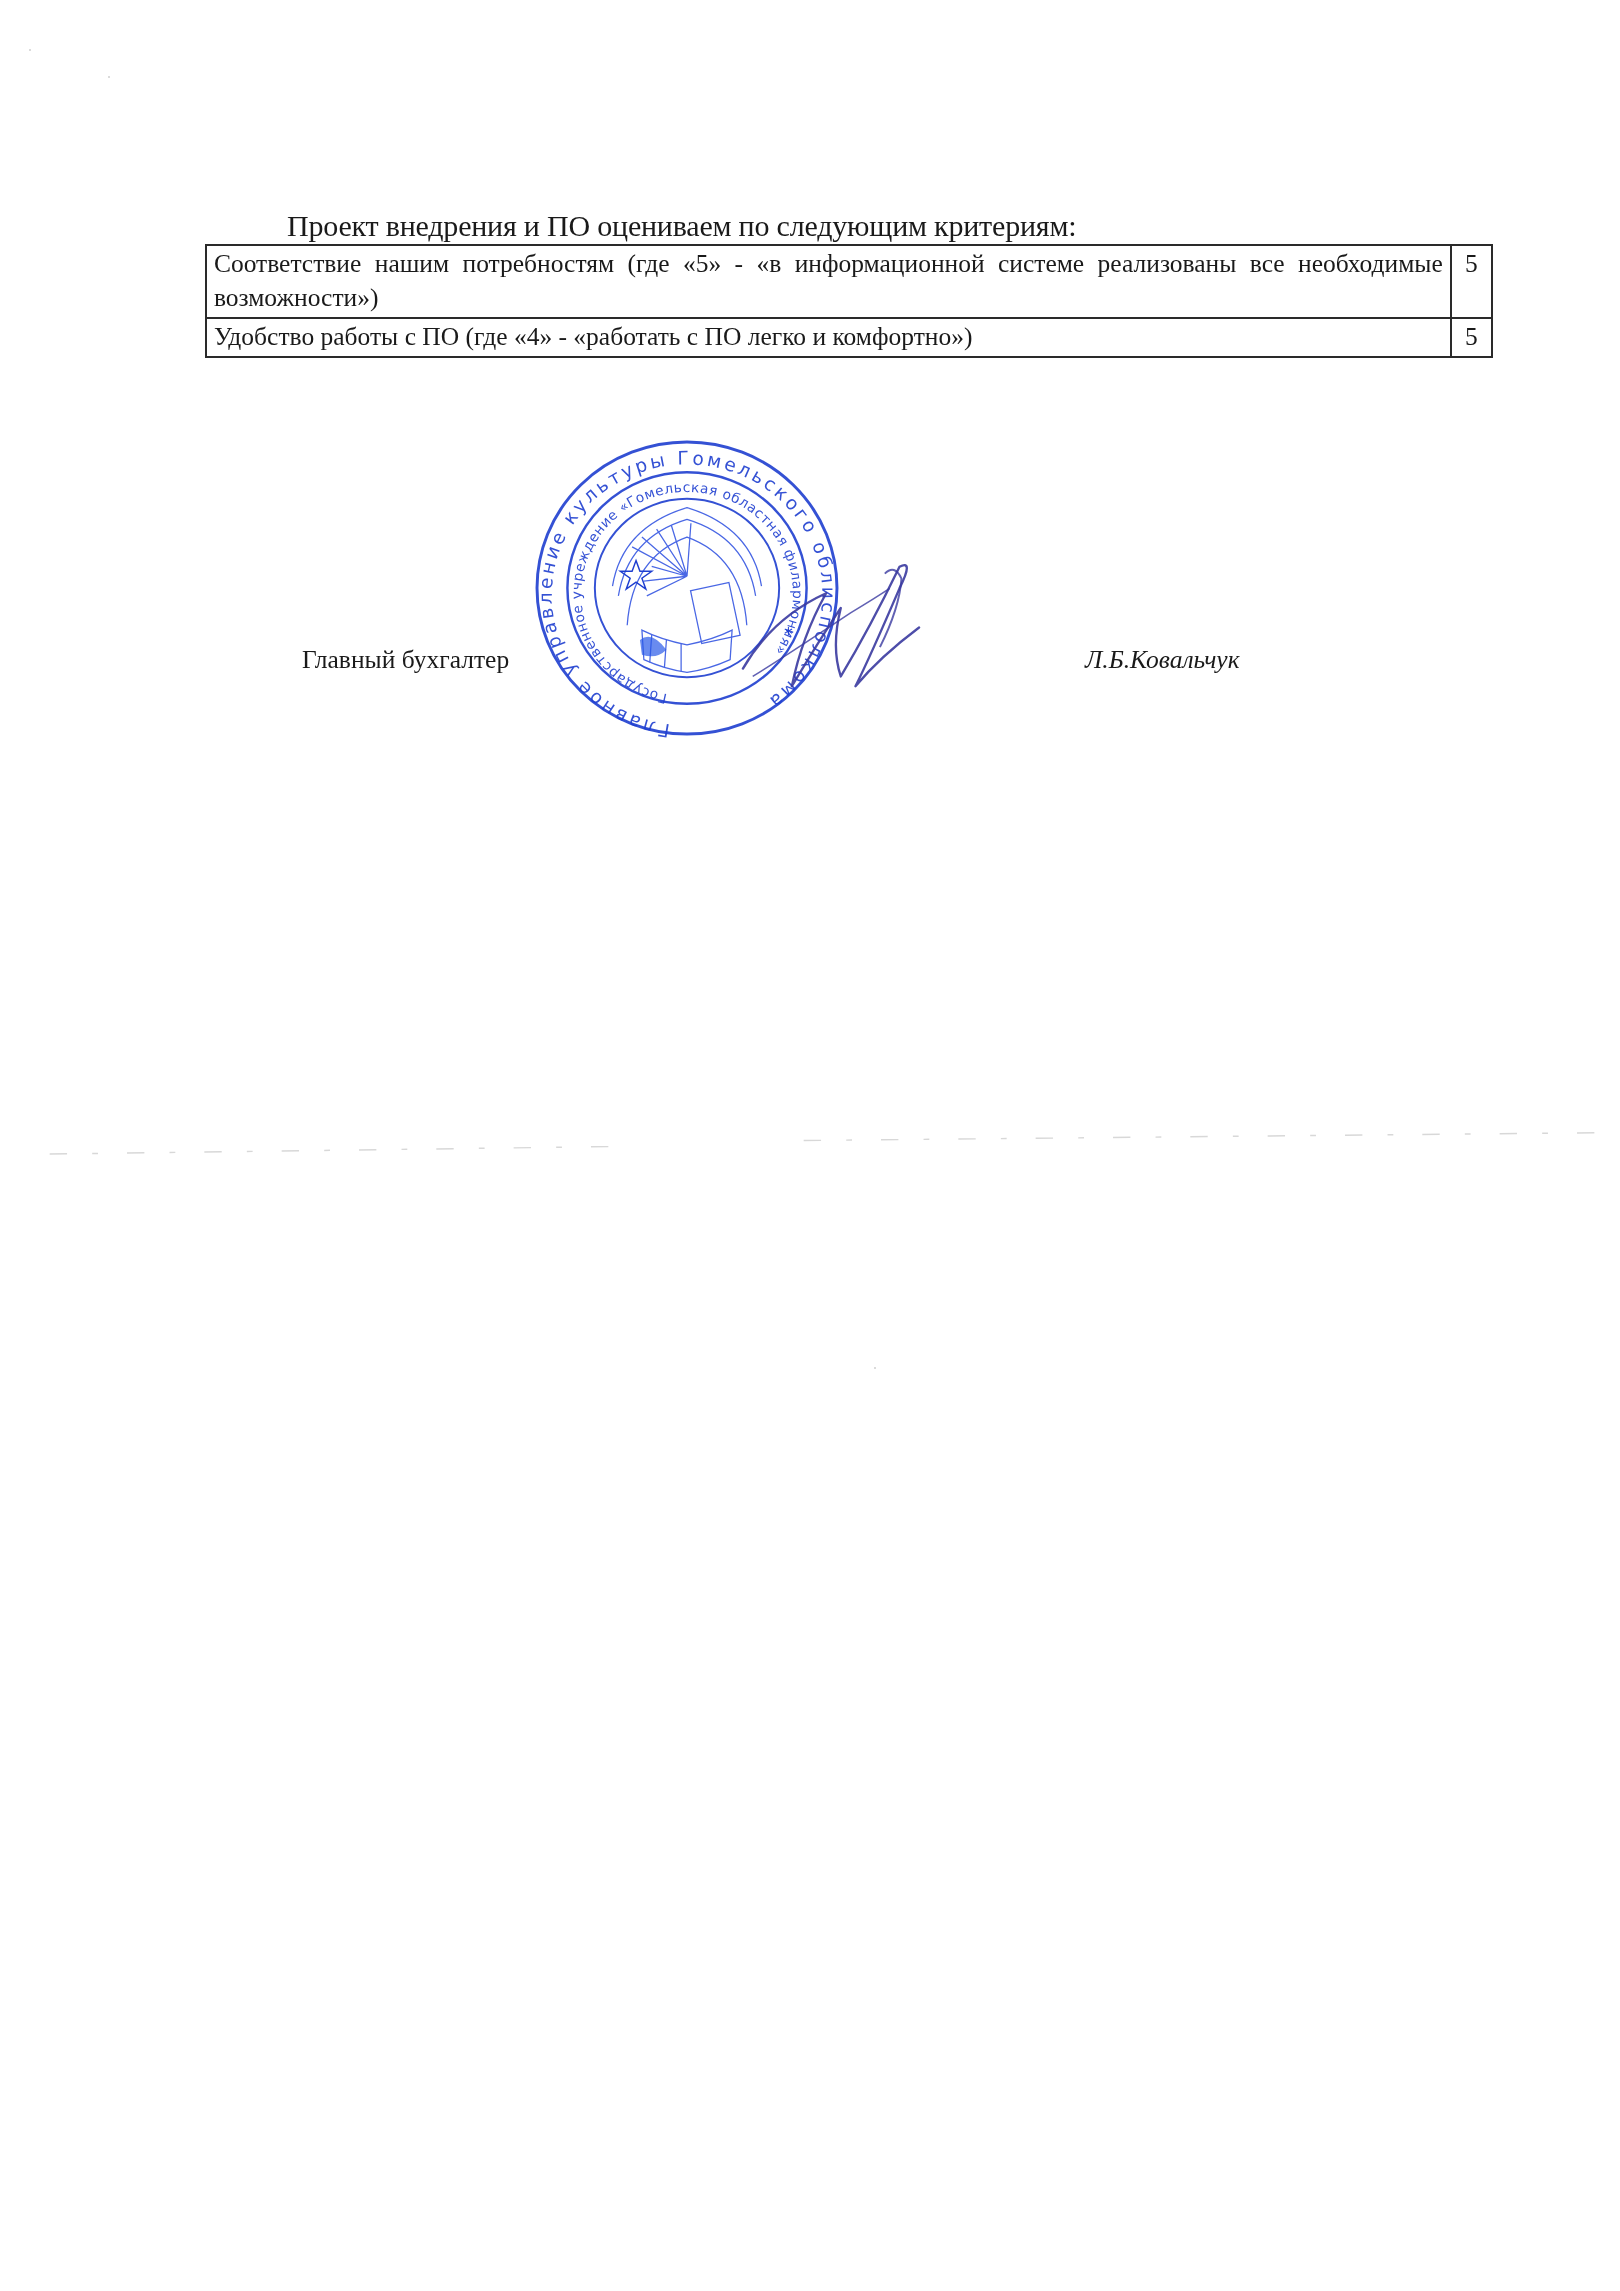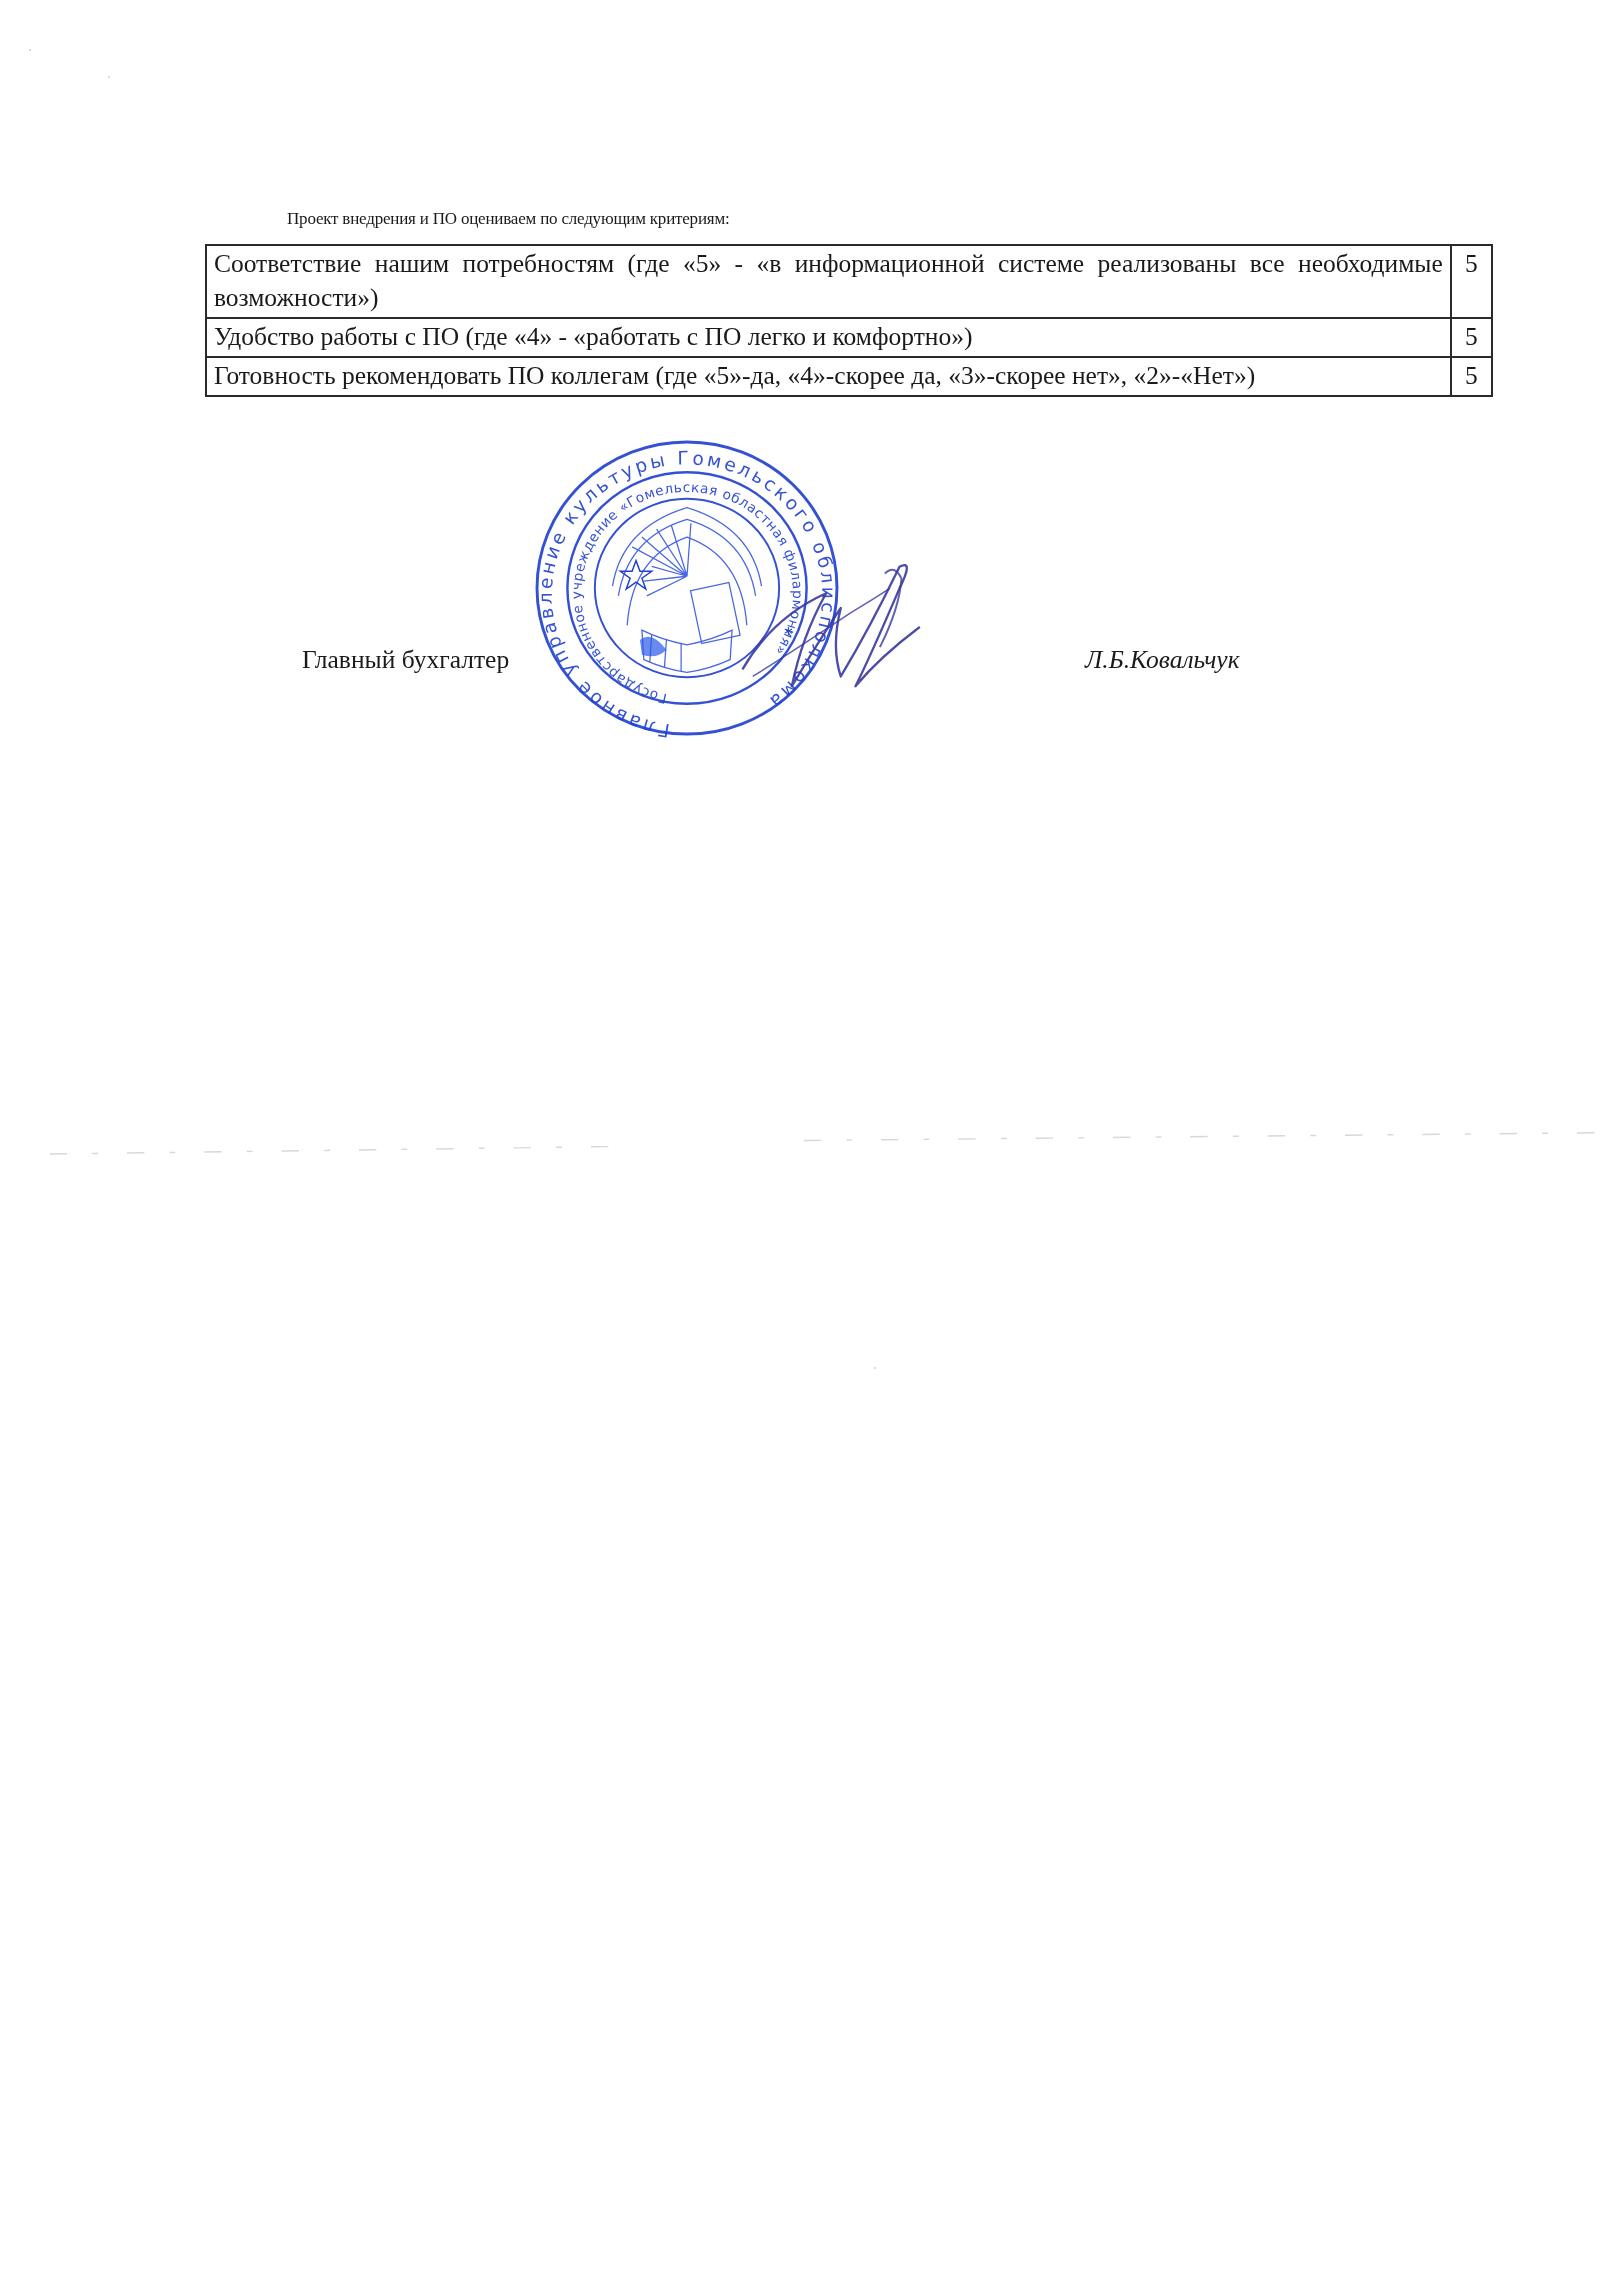--- a/index.html
+++ b/index.html
@@ -1,18 +1,18 @@
 <!DOCTYPE html>
 <html><head>
 <meta charset="utf-8">
 <style>
   html, body { margin:0; padding:0; background:#ffffff; }
   body { width:1620px; height:2292px; position:relative; overflow:hidden;
          font-family:"Liberation Serif","DejaVu Serif",serif; color:#1a1a1a; }
-  .intro { position:absolute; left:287px; top:209px; font-size:17px; letter-spacing:-0.2px; }
+  .intro { position:absolute; left:287px; top:209px; font-size:30px; letter-spacing:-0.2px; }
   table.criteria { position:absolute; left:205px; top:244px; width:1288px;
          border-collapse:collapse; font-size:25.5px; }
   table.criteria td { border:2px solid #2a2a2a; padding:1px 6.9px 2px 6.9px; vertical-align:top; line-height:34px; }
   td.crit { text-align:justify; width:1218px; }
   td.score { text-align:center; width:39px; padding:1px 0 0 0 !important; }
   .signrow { position:absolute; top:645px; left:0; width:1620px; font-size:25.5px; }
   .sign-title { position:absolute; left:302px; }
   .sign-name { position:absolute; left:1085px;font-style:italic; }
   .stamp { position:absolute; left:534px; top:439px; width:306px; height:299px; }
   .signature { position:absolute; left:733px; top:559px; width:196px; height:137px; }
@@ -25,24 +25,20 @@
 <div class="intro">Проект внедрения и ПО оцениваем по следующим критериям:</div>
 
 <table class="criteria">
   <tbody>
       <tr>
     <td class="crit">Соответствие нашим потребностям (где «5» - «в информационной системе реализованы все необходимые возможности»)</td>
     <td class="score">5</td>
   </tr>
   <tr>
     <td class="crit">Удобство работы с ПО (где «4» - «работать с ПО легко и комфортно»)</td>
-    <td class="score">5</td>
-  </tr>
-  <tr>
-    <td class="crit">Готовность рекомендовать ПО коллегам (где «5»-да, «4»-скорее да, «3»-скорее нет», «2»-«Нет»)</td>
     <td class="score">5</td>
   </tr>
 </tbody>
   </table>
 
 <div class="signrow">
   <span class="sign-title">Главный бухгалтер</span>
   <span class="sign-name">Л.Б.Ковальчук</span>
 </div>
 

